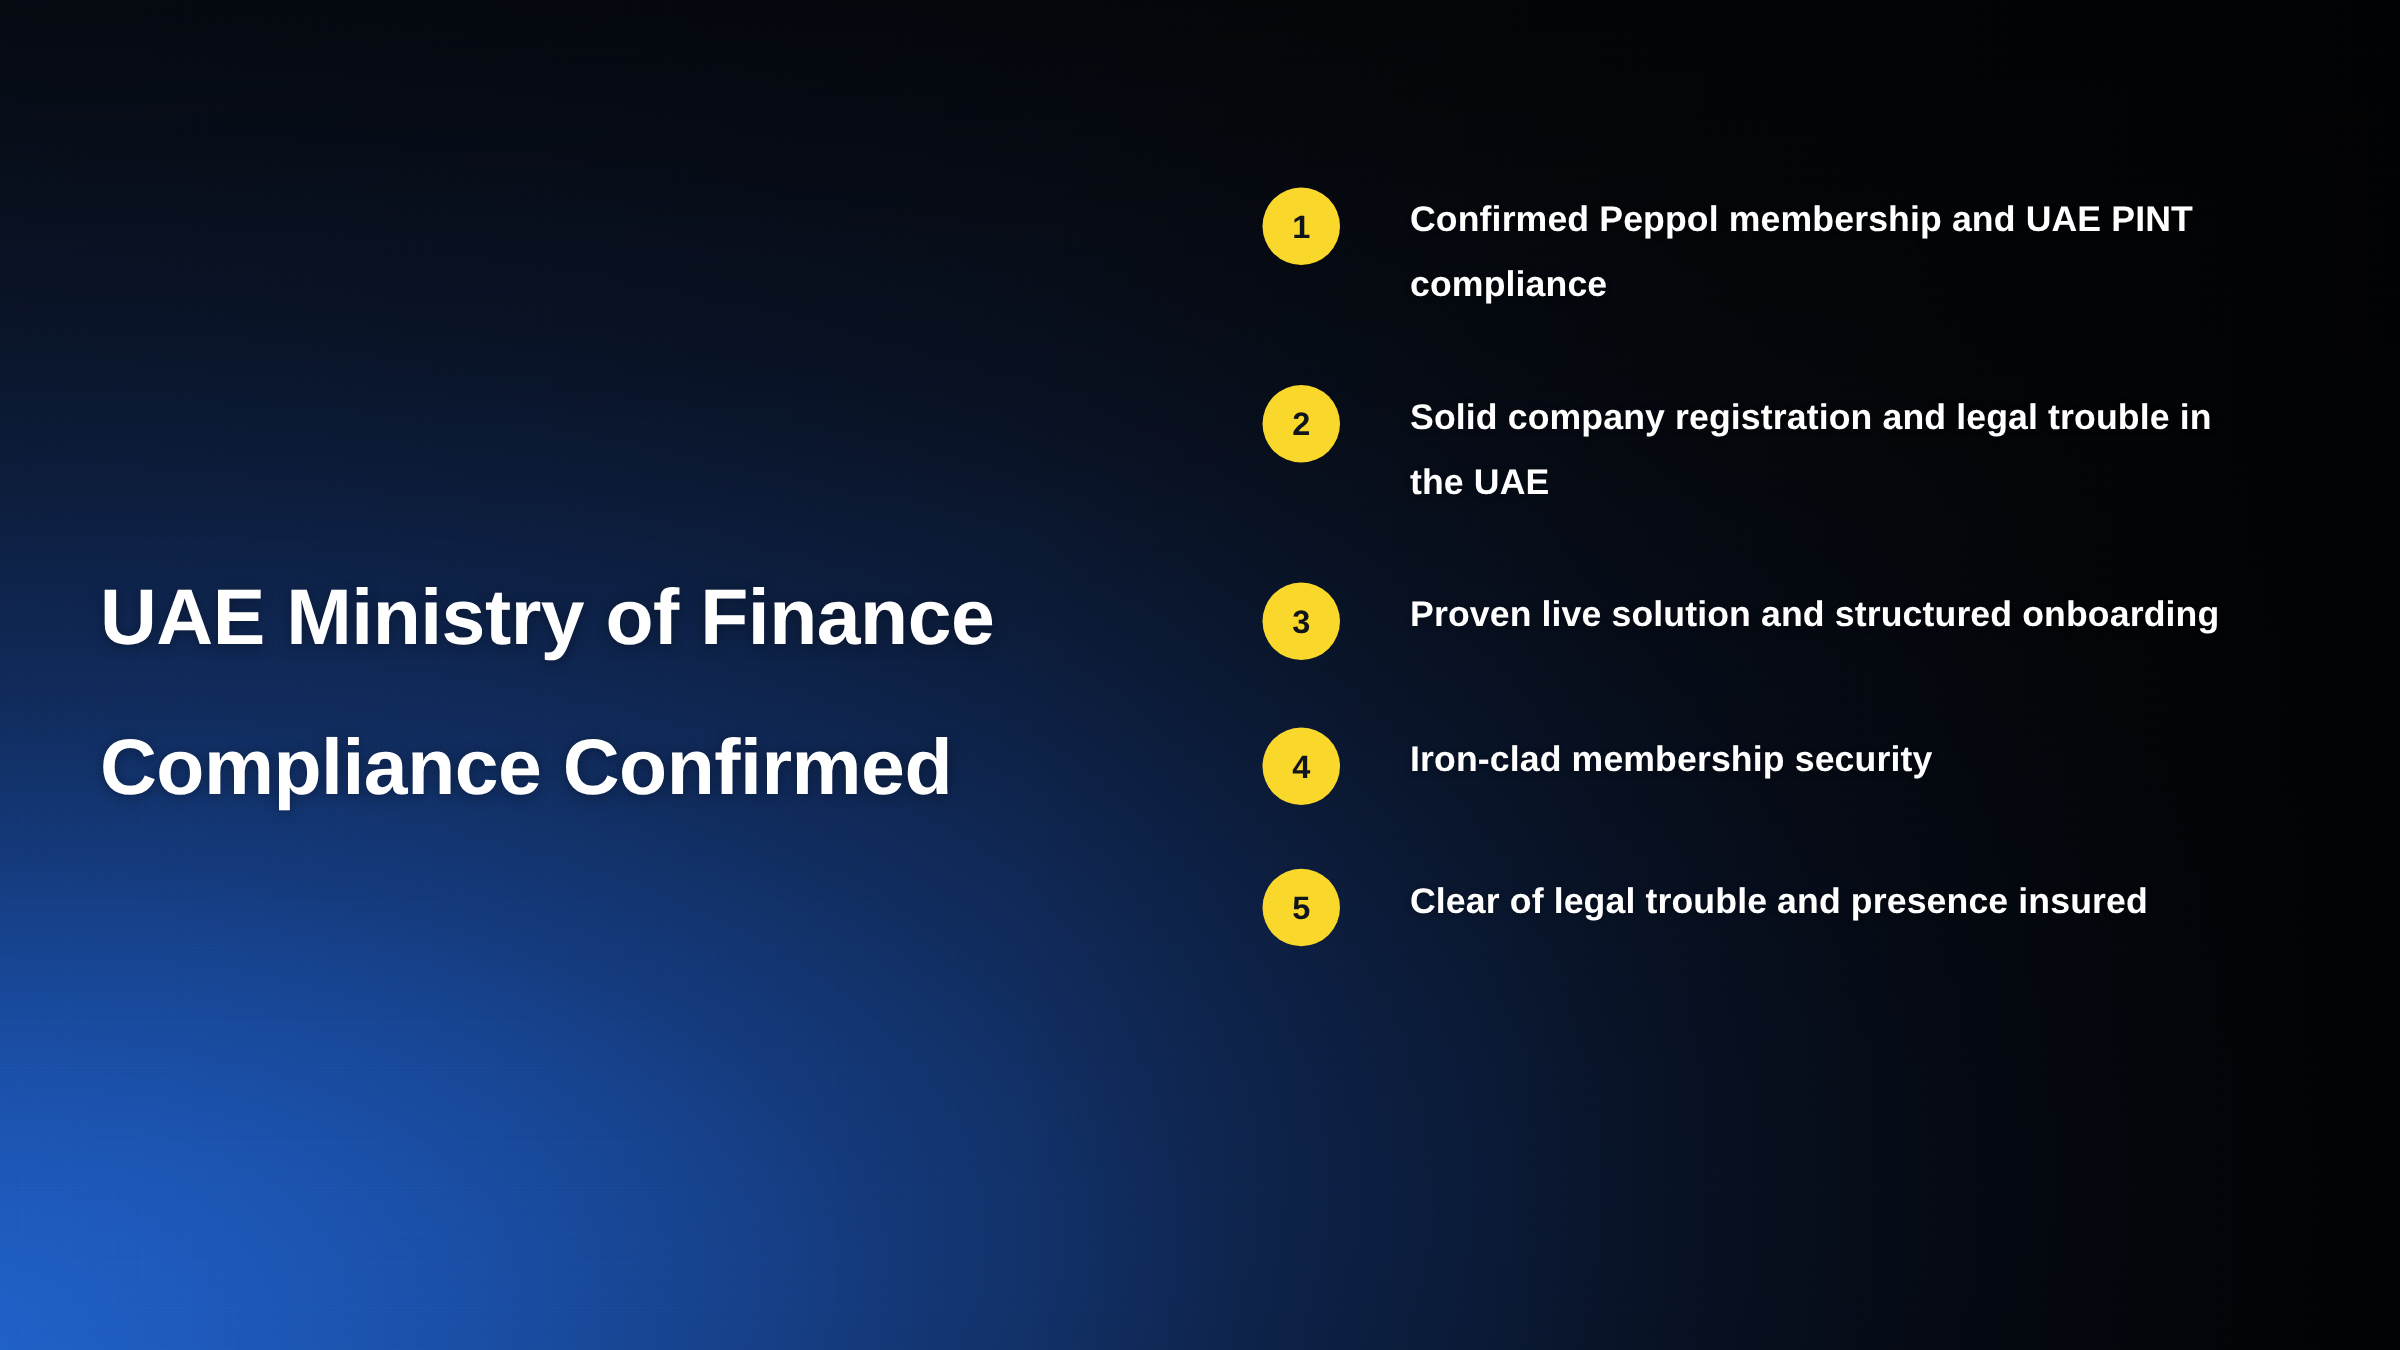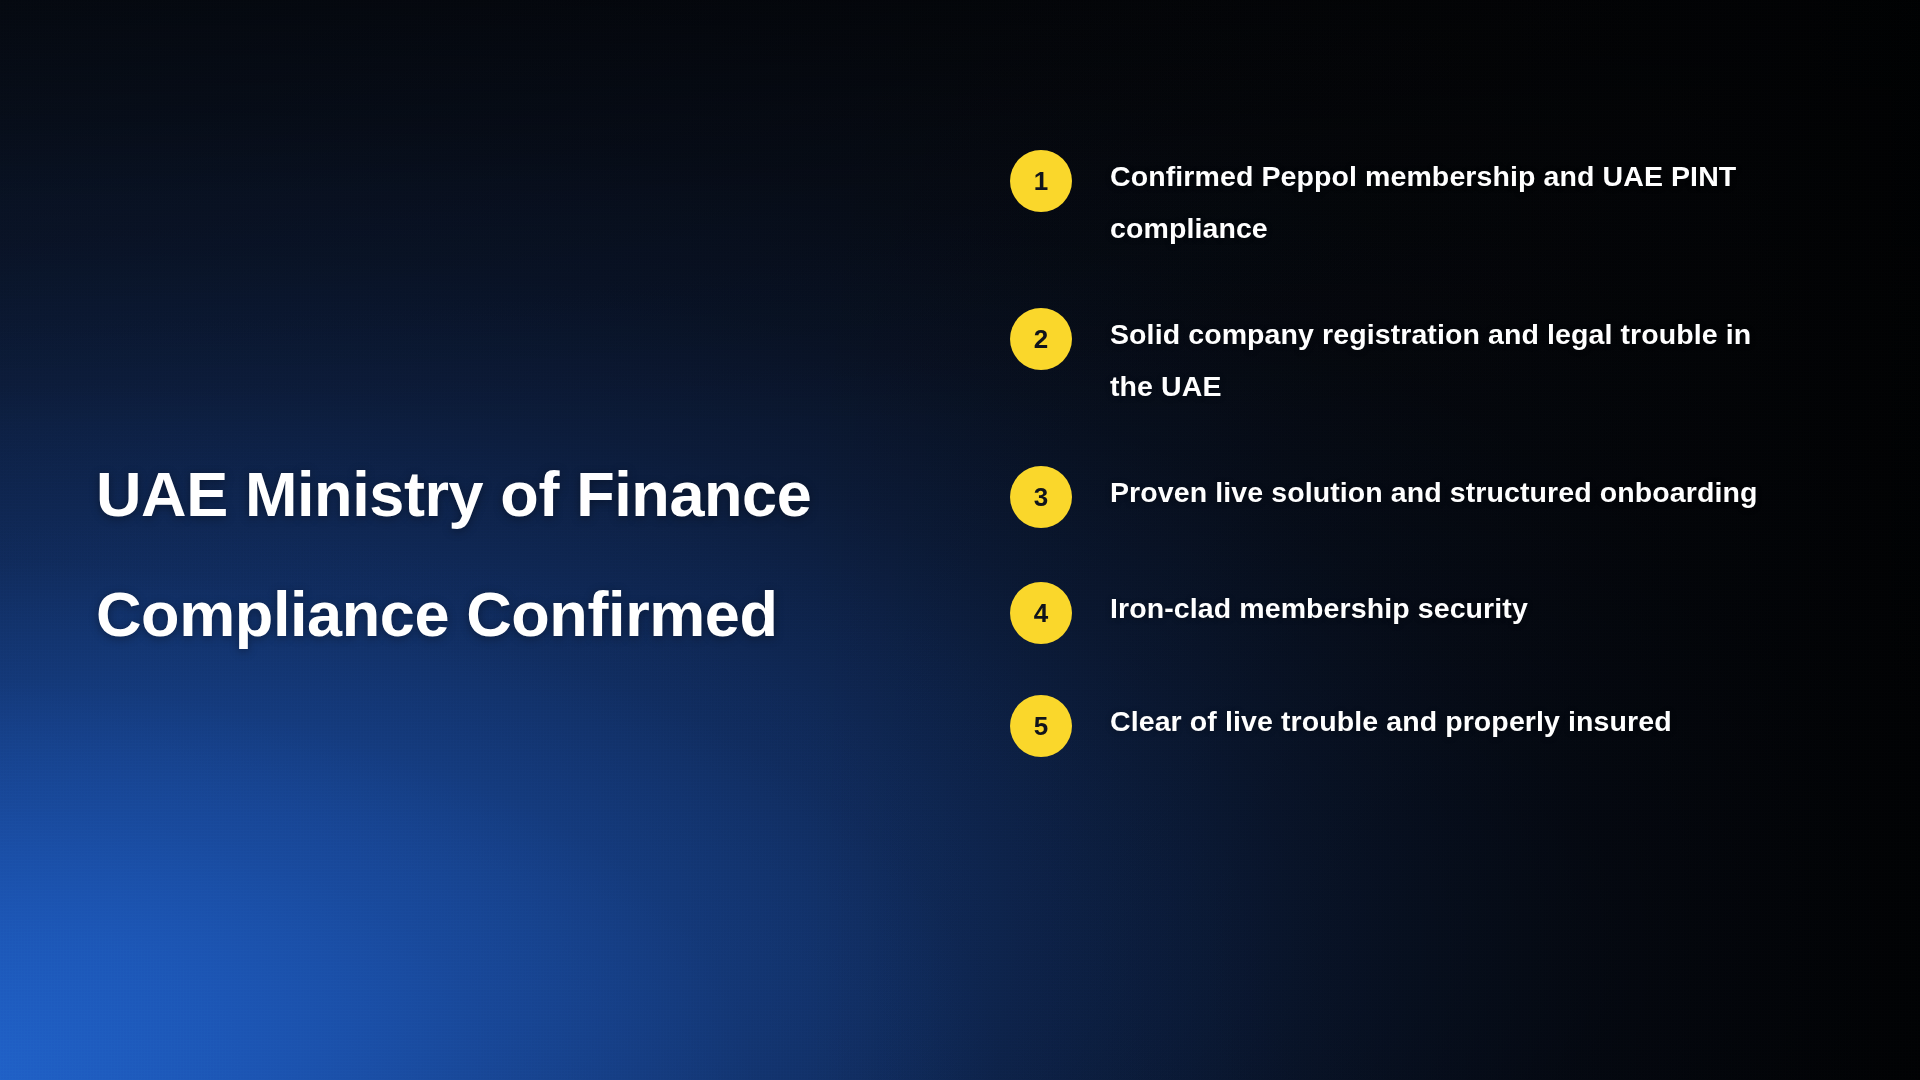--- a/index.html
+++ b/index.html
@@ -91,21 +91,21 @@
     background-image:
       repeating-linear-gradient(0deg, rgba(255,255,255,0.5) 0 1px, rgba(0,0,0,0) 1px 3px),
       repeating-linear-gradient(90deg, rgba(255,255,255,0.35) 0 1px, rgba(0,0,0,0) 1px 3px);
     mix-blend-mode:overlay;
     pointer-events:none;
   }
 
   
   .title-block {
     position:absolute;
-    left:96px;
+    left:80px;
     top:434px;
     width:800px;
   }
 
   .title {
     font-family:"Liberation Sans", sans-serif;
     font-size:63px;
     font-weight:700;
     line-height:120px;
     letter-spacing:-0.4px;
@@ -141,21 +141,21 @@
     justify-content:center;
     font-family:"Liberation Sans", sans-serif;
     font-size:26px;
     font-weight:600;
     line-height:1;
     color:#10141c;
     margin-top:2px;
   }
 
   .check-text {
-    margin-left:38px;
+    margin-left:56px;
     padding-top:2px;
     font-family:"Liberation Sans", sans-serif;
     font-size:28.5px;
     font-weight:600;
     line-height:52px;
     letter-spacing:0.1px;
     color:#ffffff;
     max-width:690px;
     text-shadow:0 1px 6px rgba(0,0,0,0.3);
   }
@@ -199,17 +199,17 @@
       <div class="check-text">Proven live solution and structured onboarding</div>
     </div>
 
     <div class="check-item" data-row="4">
       <div class="badge">4</div>
       <div class="check-text">Iron-clad membership security</div>
     </div>
 
     <div class="check-item" data-row="5">
       <div class="badge">5</div>
-      <div class="check-text">Clear of live trouble and properly insured</div>
+      <div class="check-text">Clear of legal trouble and presence insured</div>
     </div>
 
   </div>
 </div>
 
 </body></html>

